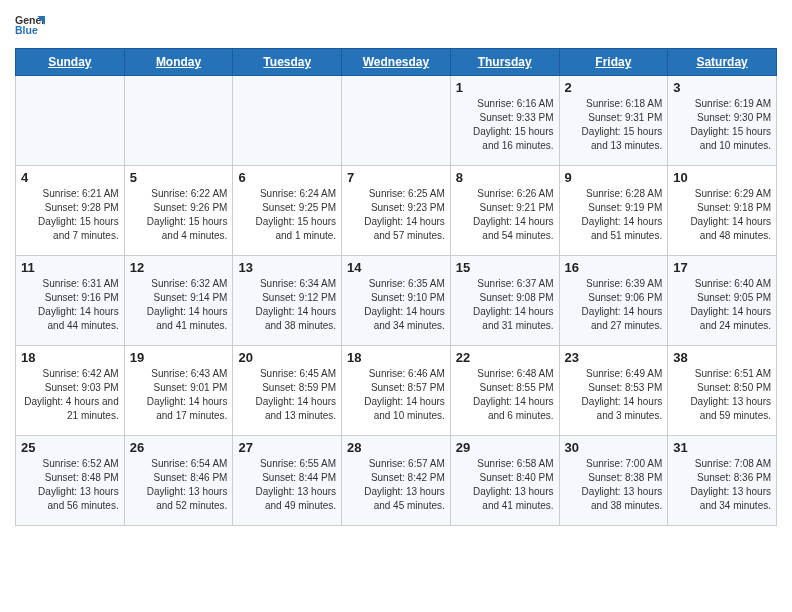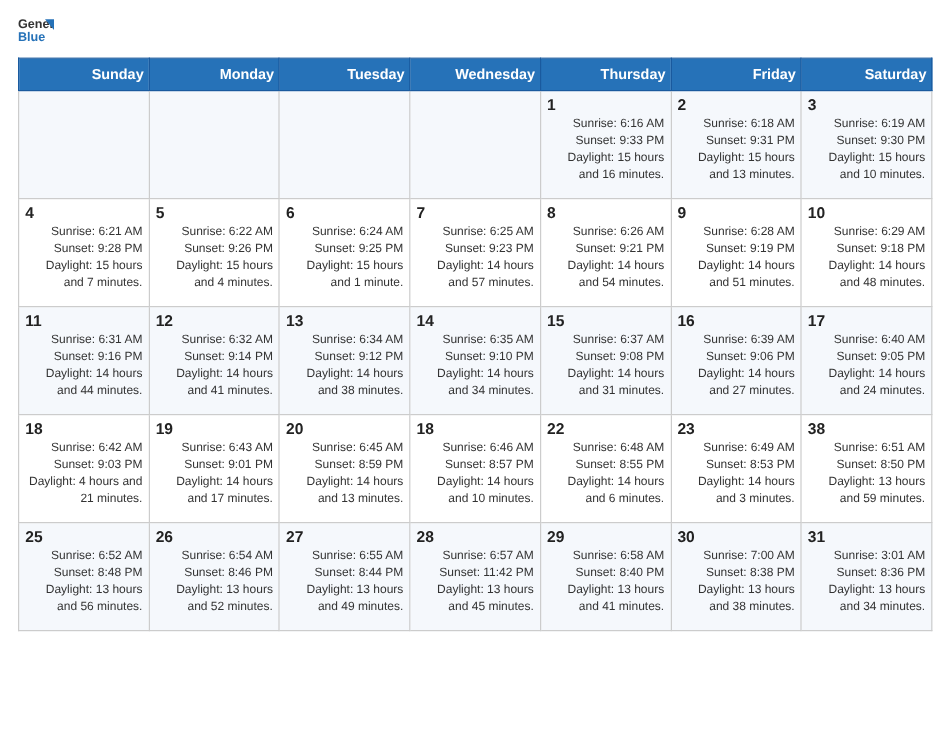--- a/index.html
+++ b/index.html
@@ -39,24 +39,25 @@
     }
     table {
       width: 100%;
       border-collapse: collapse;
       font-size: 11px;
     }
     thead tr th {
       background-color: #2672b8;
       color: #fff;
       padding: 6px 4px;
-      text-align: right;
+      text-align: center;
       font-size: 12px;
       font-weight: bold;
       border: 1px solid #1a5a9e;
+      text-decoration: underline;
     }
     tbody tr td {
       border: 1px solid #ccc;
       vertical-align: top;
       padding: 4px 5px;
       width: 14.28%;
       min-height: 80px;
       height: 90px;
     }
     tbody tr:nth-child(odd) td {
@@ -231,29 +232,29 @@
         <td>
           <div class="day-num">26</div>
           <div class="day-info"><span>Sunrise: 6:54 AM</span><br><span>Sunset: 8:46 PM</span><br><span>Daylight: 13 hours and 52 minutes.</span></div>
         </td>
         <td>
           <div class="day-num">27</div>
           <div class="day-info"><span>Sunrise: 6:55 AM</span><br><span>Sunset: 8:44 PM</span><br><span>Daylight: 13 hours and 49 minutes.</span></div>
         </td>
         <td>
           <div class="day-num">28</div>
-          <div class="day-info"><span>Sunrise: 6:57 AM</span><br><span>Sunset: 11:42 PM</span><br><span>Daylight: 13 hours and 45 minutes.</span></div>
+          <div class="day-info"><span>Sunrise: 6:57 AM</span><br><span>Sunset: 8:42 PM</span><br><span>Daylight: 13 hours and 45 minutes.</span></div>
         </td>
         <td>
           <div class="day-num">29</div>
           <div class="day-info"><span>Sunrise: 6:58 AM</span><br><span>Sunset: 8:40 PM</span><br><span>Daylight: 13 hours and 41 minutes.</span></div>
         </td>
         <td>
           <div class="day-num">30</div>
           <div class="day-info"><span>Sunrise: 7:00 AM</span><br><span>Sunset: 8:38 PM</span><br><span>Daylight: 13 hours and 38 minutes.</span></div>
         </td>
         <td>
           <div class="day-num">31</div>
-          <div class="day-info"><span>Sunrise: 3:01 AM</span><br><span>Sunset: 8:36 PM</span><br><span>Daylight: 13 hours and 34 minutes.</span></div>
+          <div class="day-info"><span>Sunrise: 7:08 AM</span><br><span>Sunset: 8:36 PM</span><br><span>Daylight: 13 hours and 34 minutes.</span></div>
         </td>
       </tr>
     </tbody>
 </table>
 
 </body></html>

